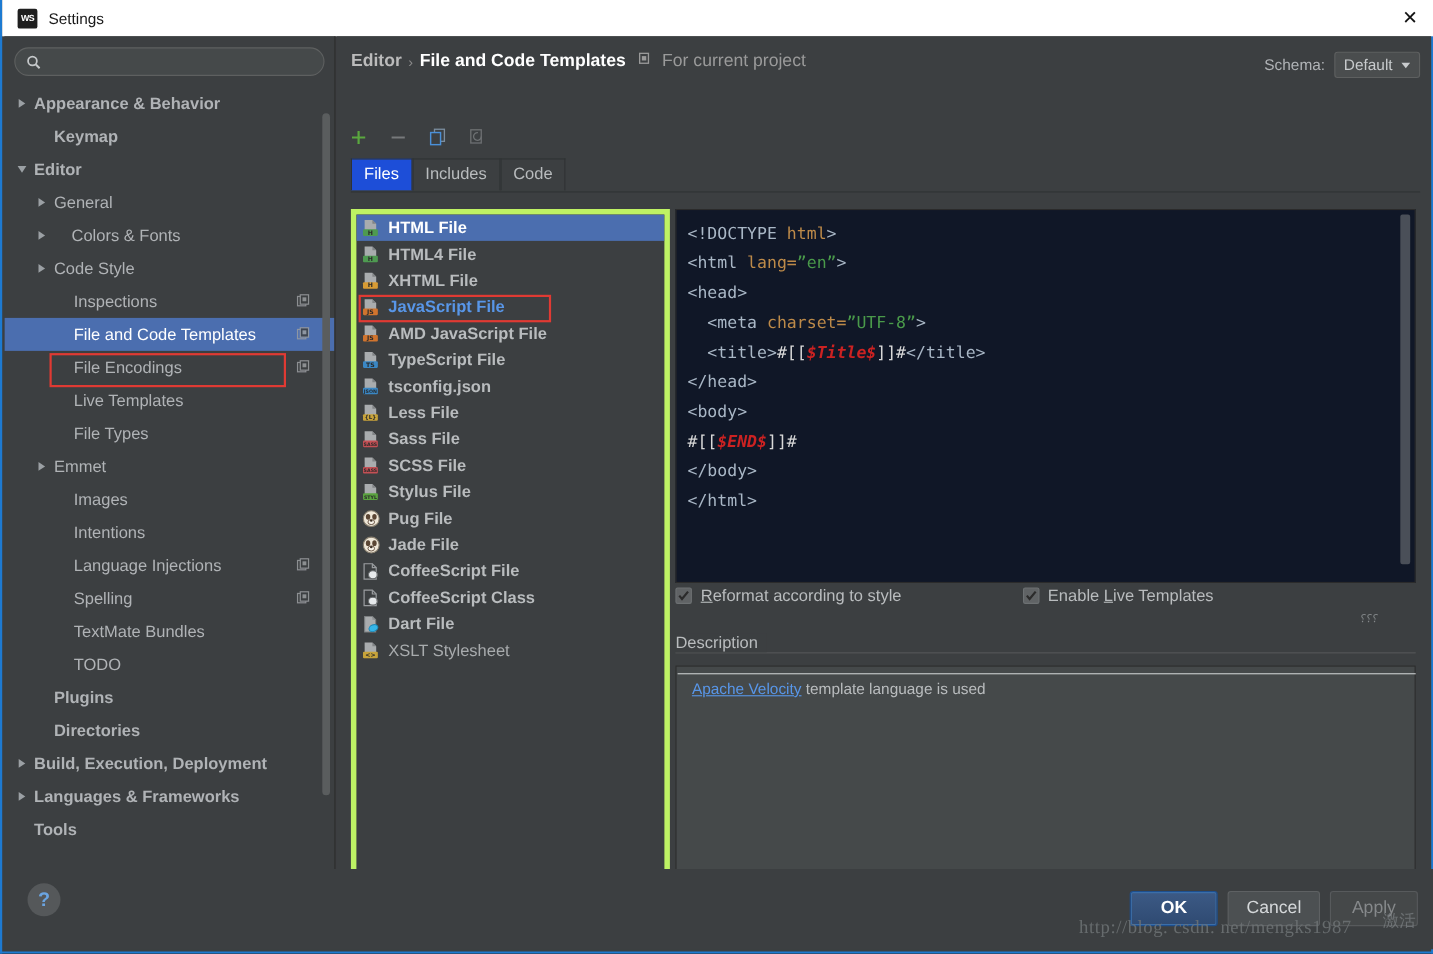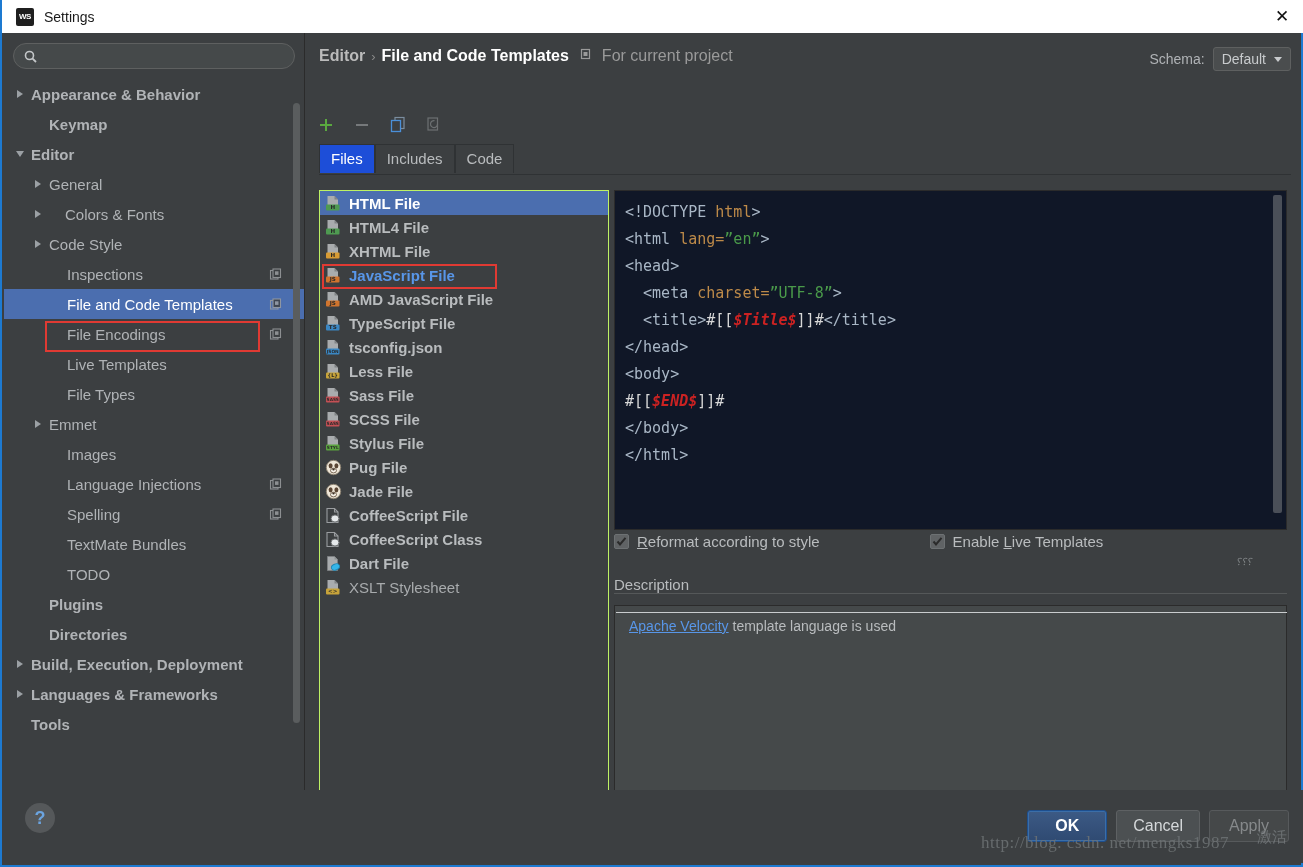--- a/index.html
+++ b/index.html
@@ -154,21 +154,21 @@
   .tab.active { background: #1d4ed8; color: #ffffff; }
   .tabs-rule {
     position: absolute; left: 13px; top: 141px; width: 972px; height: 1px;
     background: #2f3234;
   }
 
   
   .filelist {
     position: absolute; left: 13px; top: 157px;
     width: 290px; height: 622px;
-    background: #3c3f41; border: 1px solid #bef264;
+    background: #3c3f41; border: 5px solid #bef264;
     overflow: hidden;
   }
   .fl-row {
     height: 24px; display: flex; align-items: center;
     padding-left: 5px; gap: 7px;
     font-size: 15px; font-weight: bold; color: #b9bcbe;
     white-space: nowrap;
   }
   .fl-row.selected { background: #4b6eaf; color: #ffffff; }
   .fl-row.jsrow { color: #5896e8; }
@@ -383,20 +383,24 @@
         </div>
         <div class="tree-row">
           <span class="tw right" style="margin-left: 26px;">
             <i></i>
           </span>
           <span class="tr-label" style="margin-left: 4px;">Emmet</span>
         </div>
         <div class="tree-row">
           <span class="tw none" style="margin-left: 44px;"></span>
           <span class="tr-label" style="margin-left: 4px;">Images</span>
+        </div>
+        <div class="tree-row">
+          <span class="tw none" style="margin-left: 44px;"></span>
+          <span class="tr-label" style="margin-left: 4px;">Intentions</span>
         </div>
         <div class="tree-row">
           <span class="tw none" style="margin-left: 44px;"></span>
           <span class="tr-label" style="margin-left: 4px;">Language Injections</span>
           <span class="copy-badge"><svg width="13" height="13" viewBox="0 0 13 13">
               <rect x="1.5" y="2.5" width="7.5" height="8.5" fill="none" stroke="#9a9da0" stroke-width="1.1"></rect>
               <rect x="4" y="1" width="7.5" height="8.5" fill="#3c3f41" stroke="#9a9da0" stroke-width="1.1"></rect>
               <rect x="6" y="3.3" width="3.5" height="3.6" fill="#9a9da0"></rect>
             </svg></span>
         </div>

